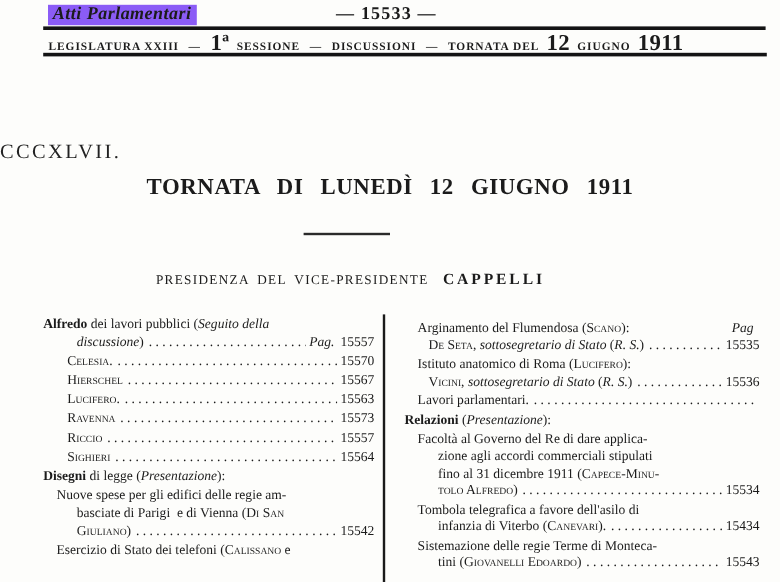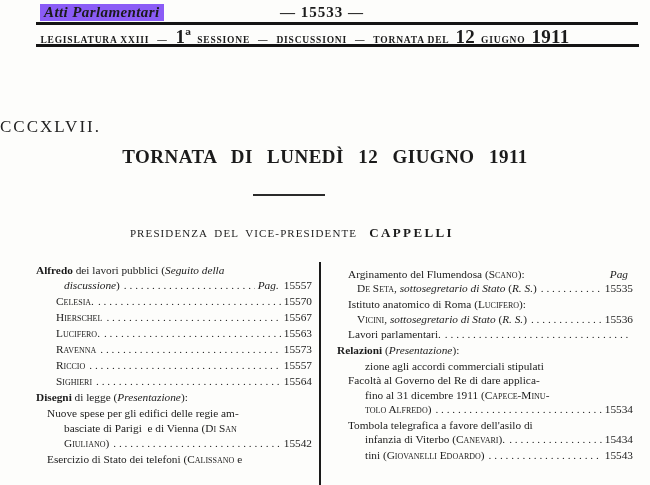--- a/index.html
+++ b/index.html
@@ -197,46 +197,49 @@
             <span class="text"><span>Lavori parlamentari.</span></span>
             <span class="leader">. . . . . . . . . . . . . . . . . . . . . . . . . . . . . . . . . . . . . . . . . . . . .</span>
           </div>
         </div>
         <div class="entry">
           <div class="line ind0">
             <span class="text"><span class="b">Relazioni</span><span> (</span><span class="i">Presentazione</span><span>):</span></span>
           </div>
         </div>
         <div class="entry">
+          <div class="line ind1">
+            <span class="text"><span>Facoltà al Governo del Re di dare applica-</span></span>
+          </div>
           <div class="line ind3">
             <span class="text"><span>zione agli accordi commerciali stipulati</span></span>
           </div>
-          <div class="line ind1">
-            <span class="text"><span>Facoltà al Governo del Re di dare applica-</span></span>
-          </div>
           <div class="line ind3">
             <span class="text"><span>fino al 31 dicembre 1911 (</span><span class="sc">Capece-Minu-</span></span>
           </div>
           <div class="line ind3">
             <span class="text"><span class="sc">tolo Alfredo</span><span>)</span></span>
             <span class="leader">. . . . . . . . . . . . . . . . . . . . . . . . . . . . . . . . . . . . . . . . . . . . .</span>
             <span class="pagenum">15534</span>
           </div>
         </div>
         <div class="entry">
           <div class="line ind1">
             <span class="text"><span>Tombola telegrafica a favore dell'asilo di</span></span>
           </div>
           <div class="line ind3">
             <span class="text"><span>infanzia di Viterbo (</span><span class="sc">Canevari</span><span>).</span></span>
             <span class="leader">. . . . . . . . . . . . . . . . . . . . . . . . . . . . . . . . . . . . . . . . . . . . .</span>
             <span class="pagenum">15434</span>
           </div>
         </div>
         <div class="entry">
+          <div class="line ind1">
+            <span class="text"><span>Sistemazione delle regie Terme di Monteca-</span></span>
+          </div>
           <div class="line ind3">
             <span class="text"><span>tini (</span><span class="sc">Giovanelli Edoardo</span><span>)</span></span>
             <span class="leader">. . . . . . . . . . . . . . . . . . . . . . . . . . . . . . . . . . . . . . . . . . . . .</span>
             <span class="pagenum">15543</span>
           </div>
         </div>
       </div>
   </div>
 
 </div>

